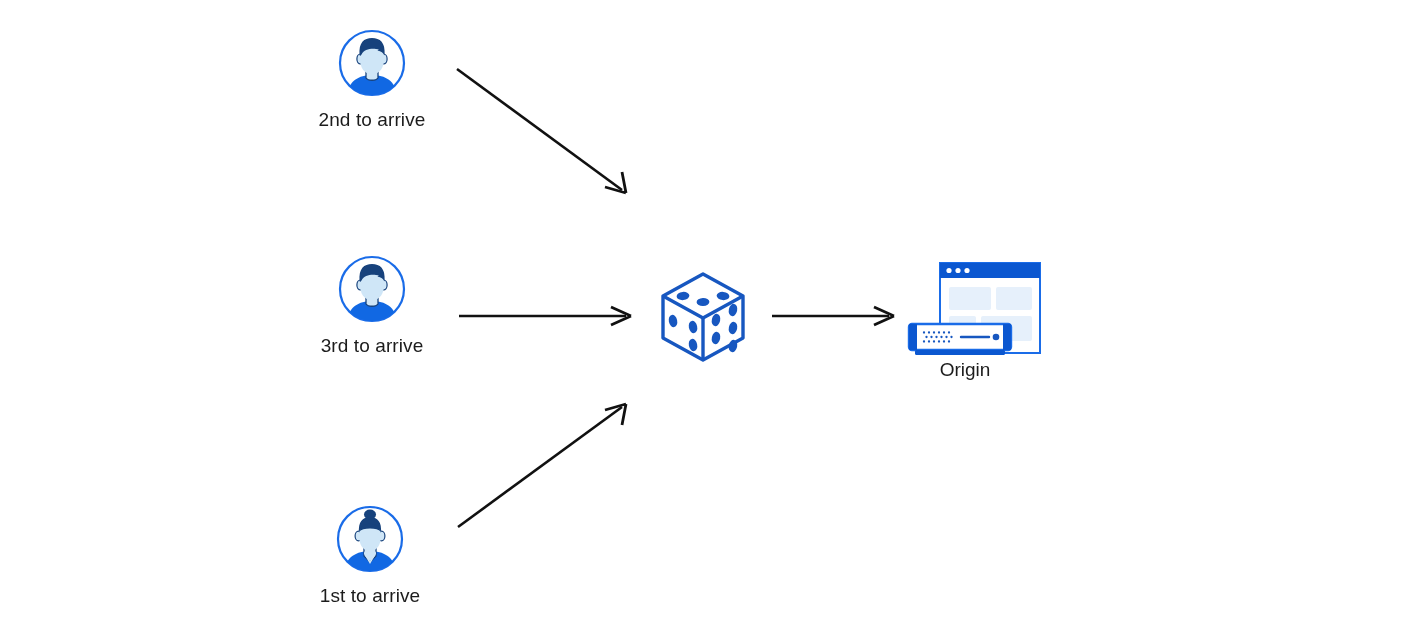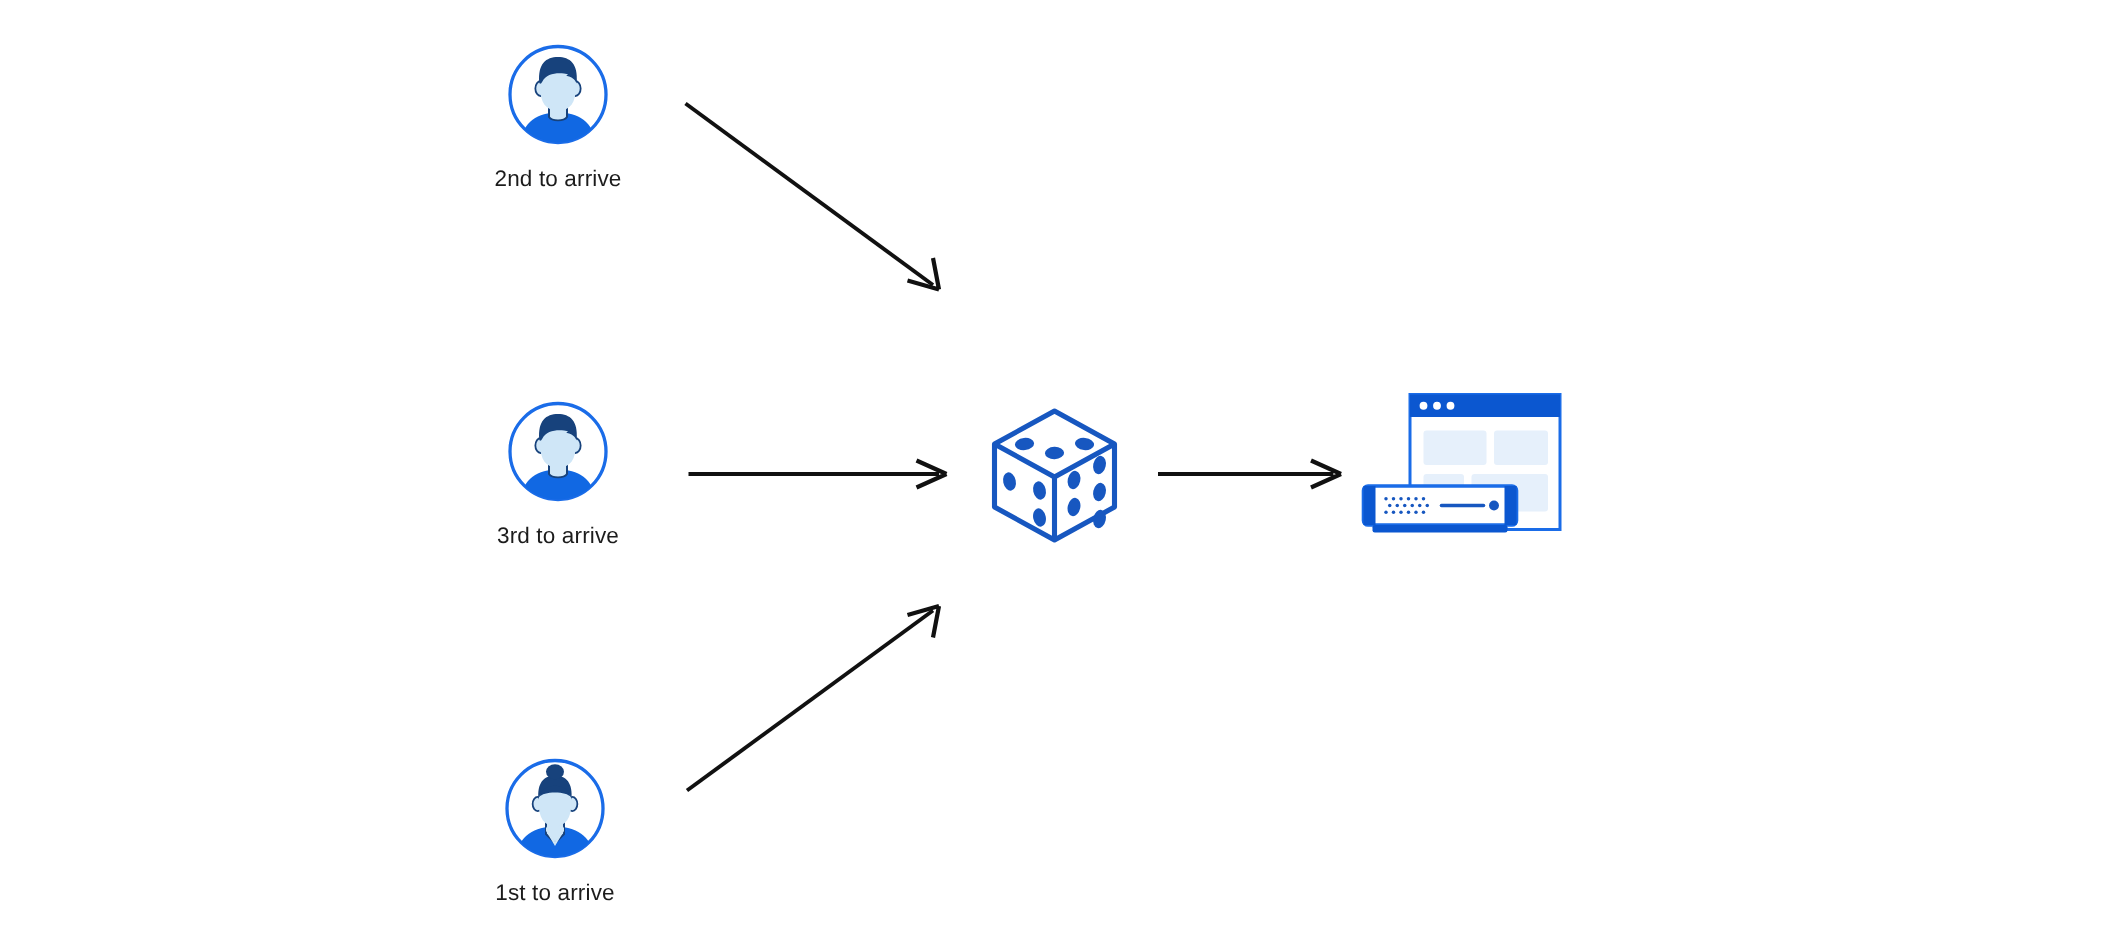--- a/index.html
+++ b/index.html
@@ -27,21 +27,21 @@
   }
   .avatar {
     width: 70px;
     height: 70px;
     margin: 0 auto;
     display: block;
   }
   .node-label {
     display: block;
     margin-top: 10px;
-    font-size: 15px;
+    font-size: 19px;
     color: #1c1c1c;
     line-height: 24px;
     letter-spacing: 0.1px;
     white-space: nowrap;
     text-align: center;
   }
   .arrow-layer {
     position: absolute;
     left: 0;
     top: 0;
@@ -116,21 +116,21 @@
         <ellipse cx="23.5" cy="31" rx="3.6" ry="5" fill="#cfe6f7" stroke="#17427c" stroke-width="1.2"></ellipse>
         <ellipse cx="46.5" cy="31" rx="3.6" ry="5" fill="#cfe6f7" stroke="#17427c" stroke-width="1.2"></ellipse>
         <path d="M 23 30 C 23 17 27.5 12 35 12 C 42.5 12 47 17 47 30 C 47 40 43 46 35 46 C 27 46 23 40 23 30 Z" fill="#cfe6f7"></path>
         <path d="M 22.5 27 C 21.5 14.5 27 10 35 10 C 43 10 48.5 14.5 47.5 27 C 46.5 24 44 21.5 39 21 C 33 20.4 27 21.5 24.5 26.5 C 23.8 27.8 22.9 28.4 22.5 27 Z" fill="#17427c"></path>
         <path d="M 40.5 22.5 C 44 23 46.5 25 47.5 27.6 L 46.2 17.5 Z" fill="#17427c"></path>
       </g>
     </svg>
     <span class="node-label">2nd to arrive</span>
   </div>
 
-  <div class="node avatar-node" style="left:302px; top:266px;">
+  <div class="node avatar-node" style="left:302px; top:254px;">
     <svg class="avatar" viewBox="0 0 70 70">
       <defs>
         <clipPath id="clipB">
             <circle cx="35" cy="35" r="32"></circle>
           </clipPath>
       </defs>
       <circle cx="35" cy="35" r="32" fill="#ffffff" stroke="#1a6ce8" stroke-width="2.2"></circle>
       <g clip-path="url(#clipB)">
         <path d="M 10 70 C 10 54 21 47 35 47 C 49 47 60 54 60 70 Z" fill="#1168e3"></path>
         <path d="M 29 38 L 29 50 C 31 53 39 53 41 50 L 41 38 Z" fill="#cfe6f7" stroke="#17427c" stroke-width="1.3"></path>
@@ -233,15 +233,16 @@
             <circle cx="39" cy="83.5" r="1.15"></circle>
               <circle cx="44" cy="83.5" r="1.15"></circle>
             <circle cx="49" cy="83.5" r="1.15"></circle>
               <circle cx="54" cy="83.5" r="1.15"></circle>
           </g>
           <line x1="66" y1="79" x2="94" y2="79" stroke="#1757c0" stroke-width="2.4" stroke-linecap="round"></line>
           <circle cx="101" cy="79" r="3.3" fill="#1757c0"></circle>
         </g>
       </svg>
     </div>
+    <span class="origin-label">Origin</span>
   </div>
 
 </div>
 
 </body></html>

